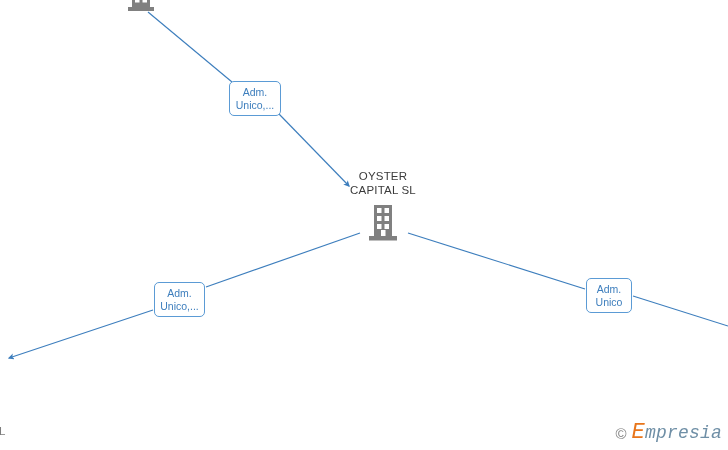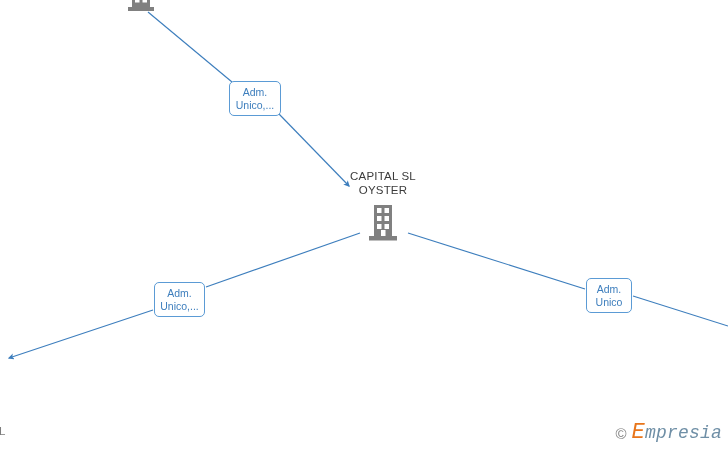--- a/index.html
+++ b/index.html
@@ -130,22 +130,22 @@
       <rect x="18.5" y="6" width="4.5" height="4.5" fill="#ffffff"></rect>
       <rect x="11" y="13" width="4.5" height="4.5" fill="#ffffff"></rect>
       <rect x="18.5" y="13" width="4.5" height="4.5" fill="#ffffff"></rect>
       <rect x="11" y="20" width="4.5" height="4.5" fill="#ffffff"></rect>
       <rect x="18.5" y="20" width="4.5" height="4.5" fill="#ffffff"></rect>
       <rect x="4" y="29" width="26" height="4" fill="#808080"></rect>
     </svg>
   </div>
 
   <div class="node-label" style="left:333px; top:169px; width:100px;">
+    <div>OYSTER</div>
     <div>CAPITAL  SL</div>
-    <div>OYSTER</div>
   </div>
 
   <div class="building" style="left:366px; top:204px;">
     <svg width="34" height="38" viewBox="0 0 34 38" xmlns="http://www.w3.org/2000/svg">
       <rect x="8" y="1" width="18" height="31" fill="#808080"></rect>
       <rect x="11" y="4" width="4.5" height="5" fill="#ffffff"></rect>
       <rect x="18.5" y="4" width="4.5" height="5" fill="#ffffff"></rect>
       <rect x="11" y="12" width="4.5" height="5" fill="#ffffff"></rect>
       <rect x="18.5" y="12" width="4.5" height="5" fill="#ffffff"></rect>
       <rect x="11" y="20" width="4.5" height="5" fill="#ffffff"></rect>

